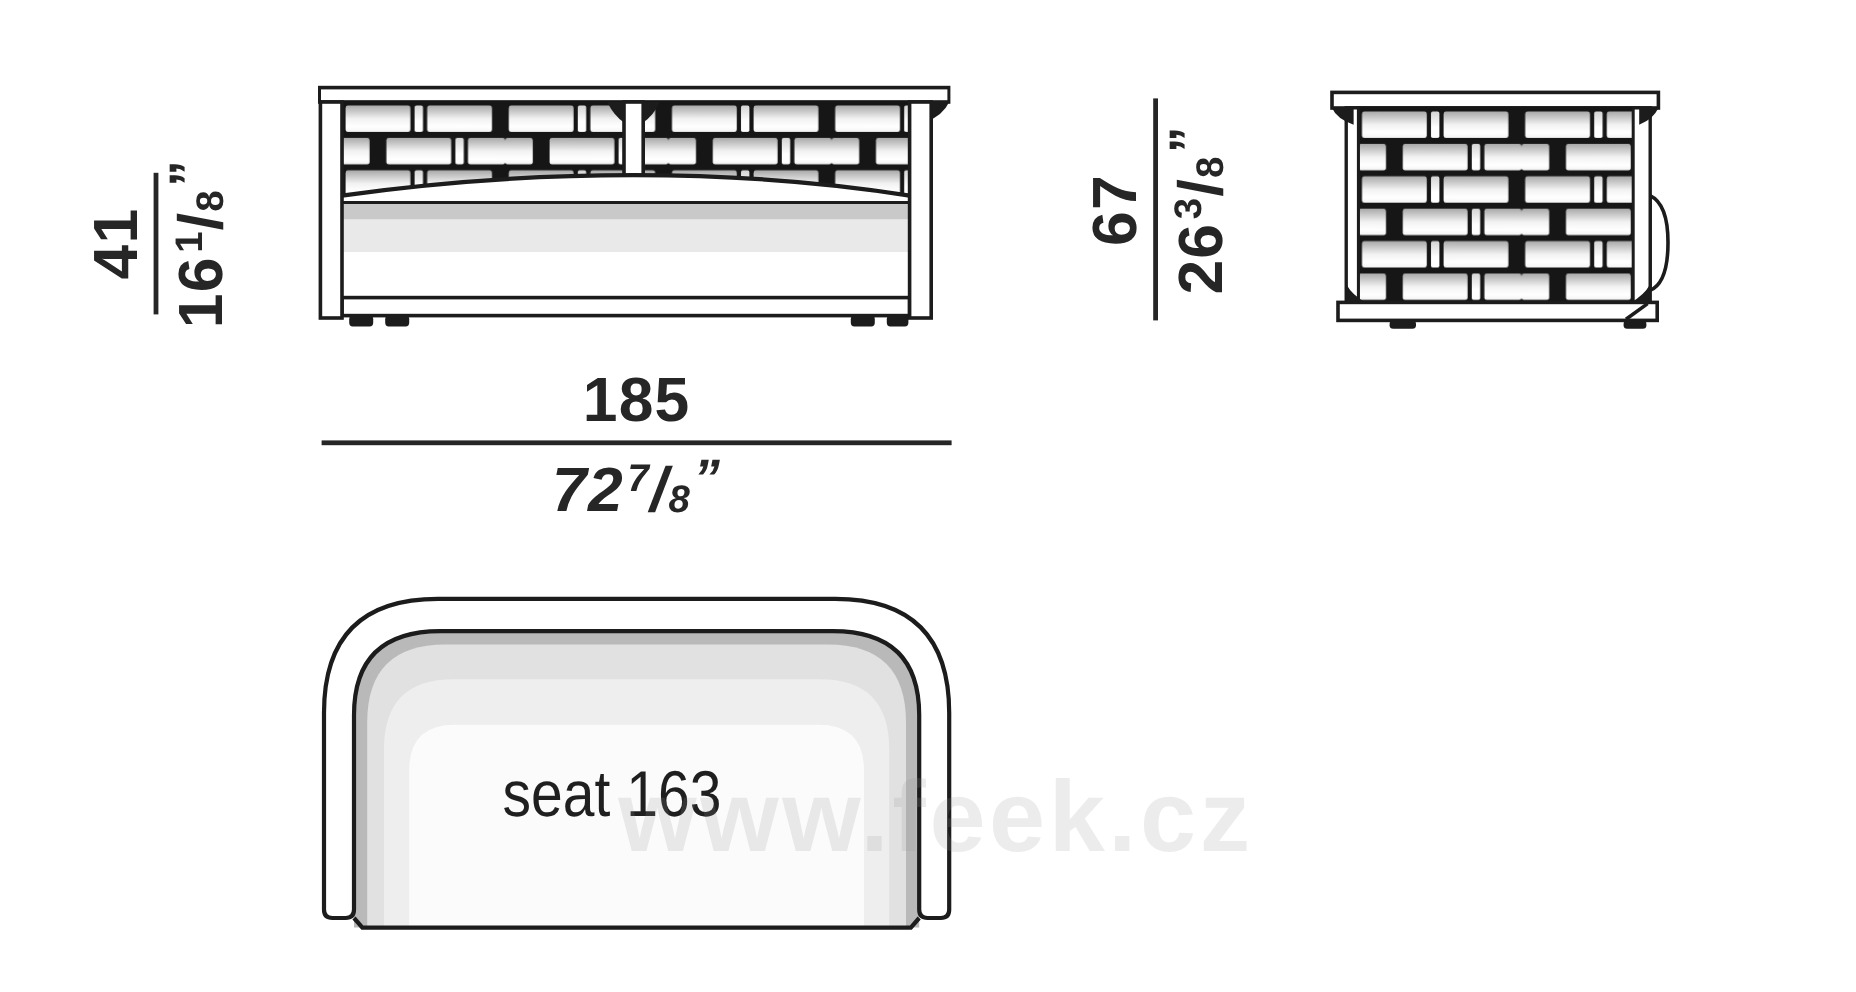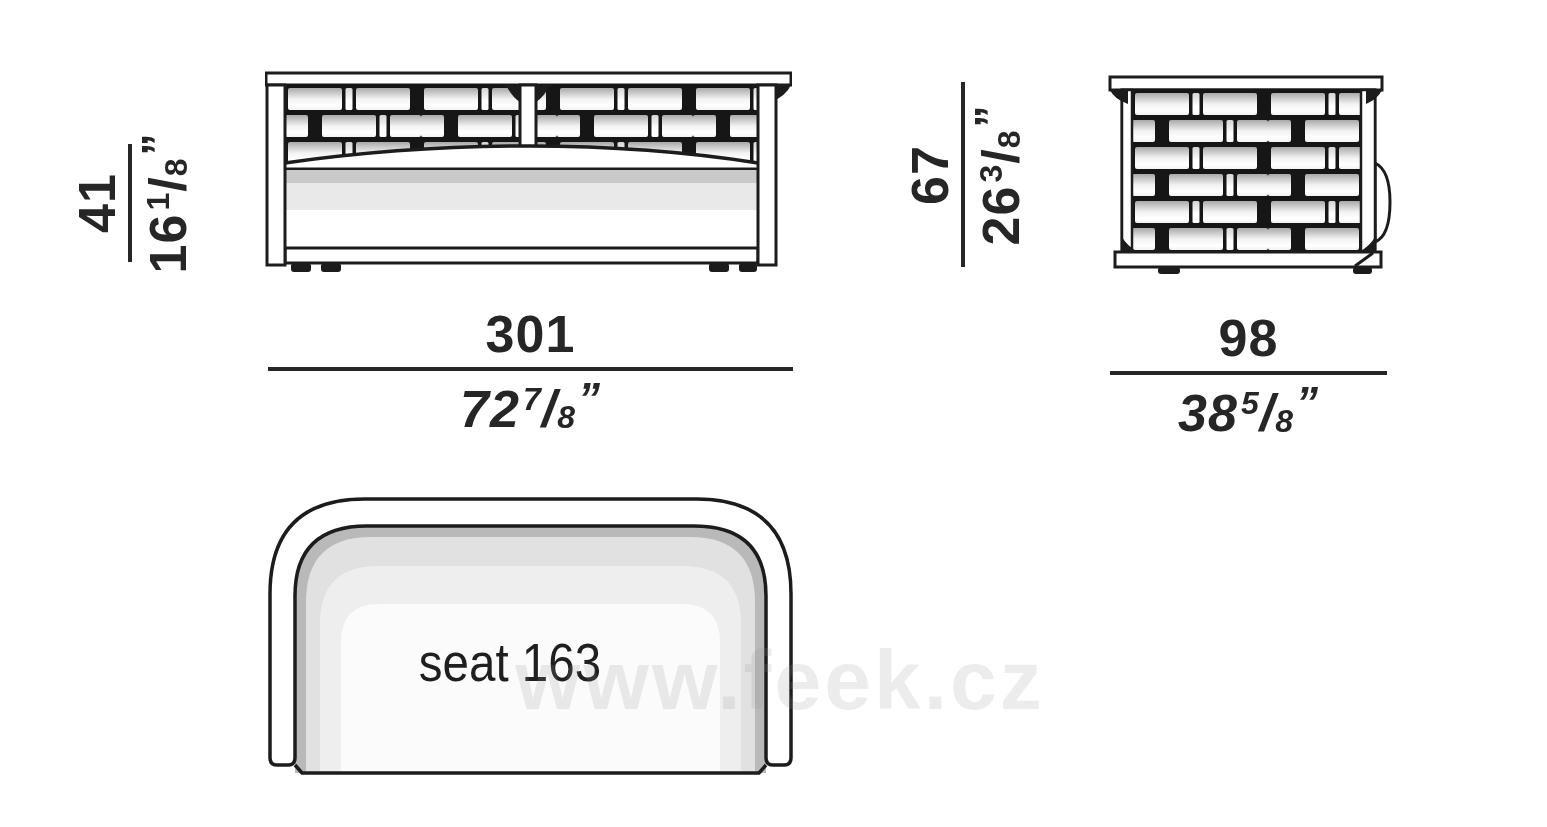--- a/index.html
+++ b/index.html
@@ -151,26 +151,22 @@
     <div class="cm"><span>41</span></div>
     <div class="inch"><span>16</span><sup>1</sup><span class="sl">/</span><sub>8</sub><span class="q">”</span></div>
   </div>
 
   <div class="dim vdim vdim-b">
     <div class="cm"><span>67</span></div>
     <div class="inch"><span>26</span><sup>3</sup><span class="sl">/</span><sub>8</sub><span class="q">”</span></div>
   </div>
 
   <div class="dim hdim hdim-a">
-    <div class="cm"><span>301</span></div>
+    <div class="cm"><span>185</span></div>
     <div class="inch"><span>72</span><sup>7</sup><span class="sl">/</span><sub>8</sub><span class="q">”</span></div>
   </div>
 
-  <div class="dim hdim hdim-b">
-    <div class="cm"><span>98</span></div>
-    <div class="inch"><span>38</span><sup>5</sup><span class="sl">/</span><sub>8</sub><span class="q">”</span></div>
-  </div>
 
   <div class="seat-label">seat 163</div>
 
   <div class="watermark">www.feek.cz</div>
 
 </div>
 
 </body></html>

